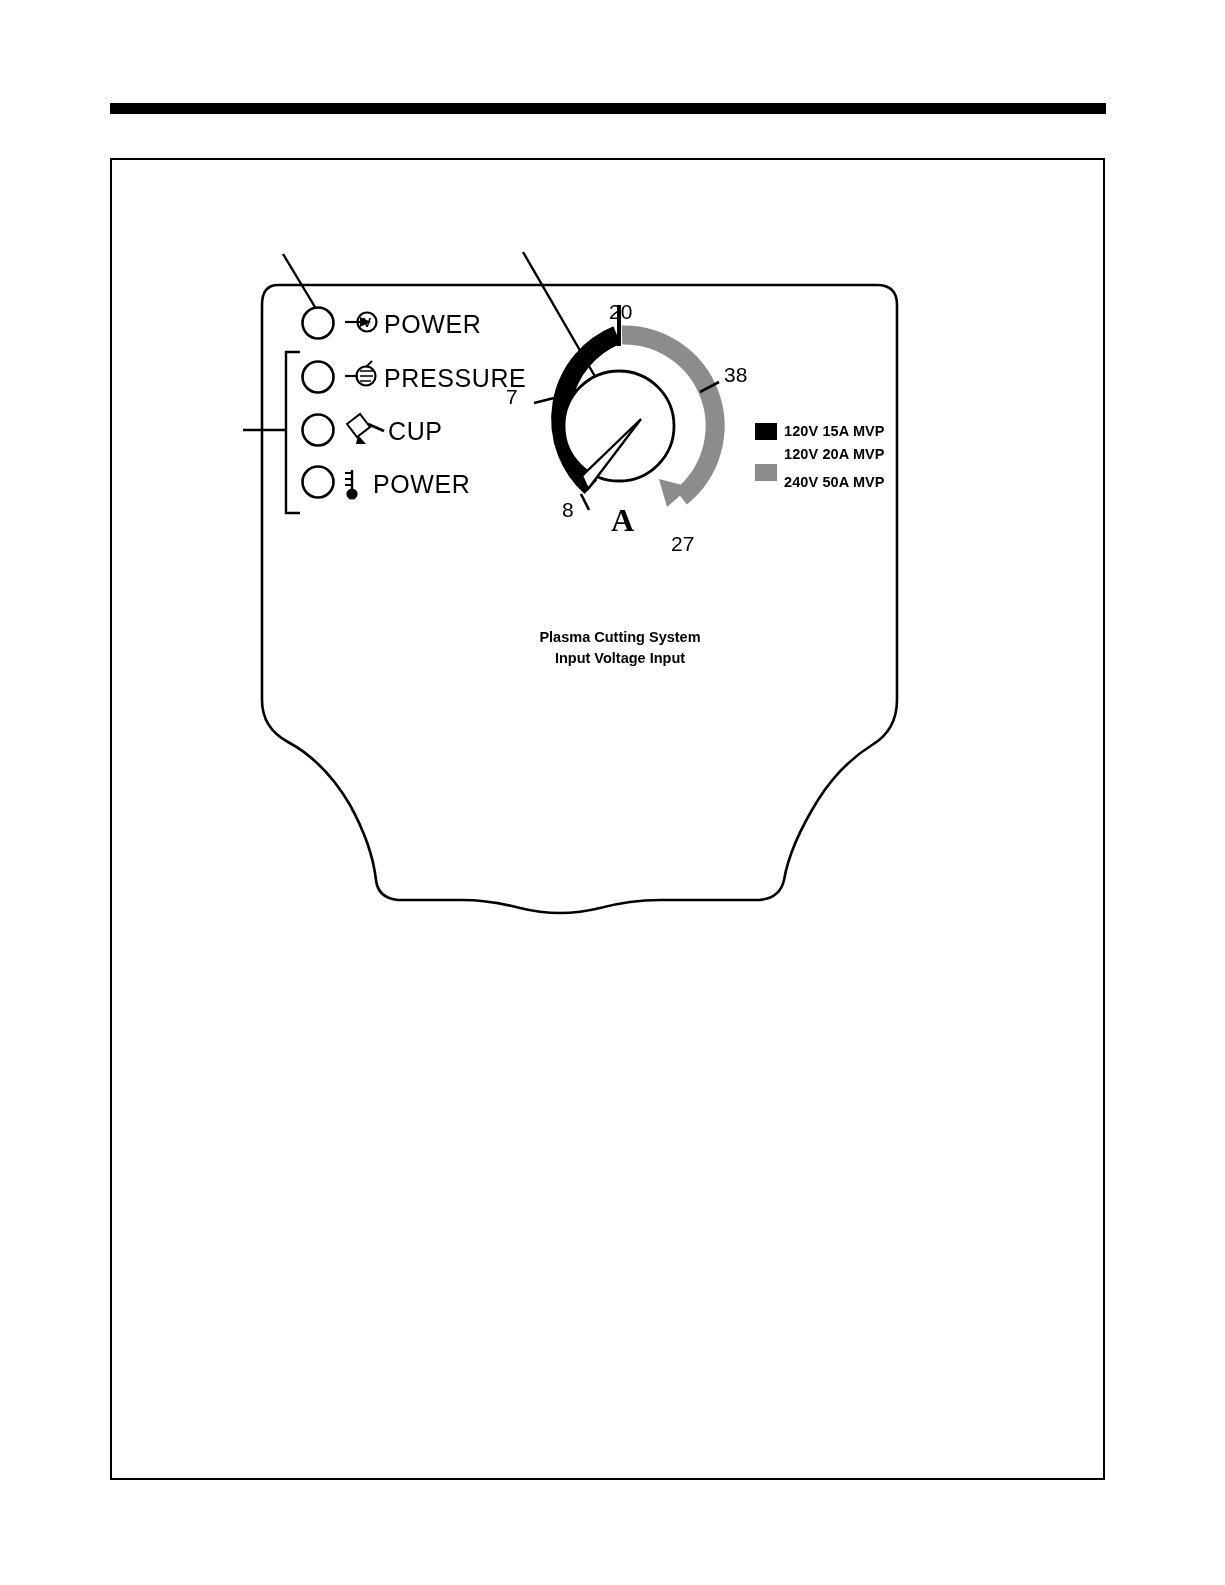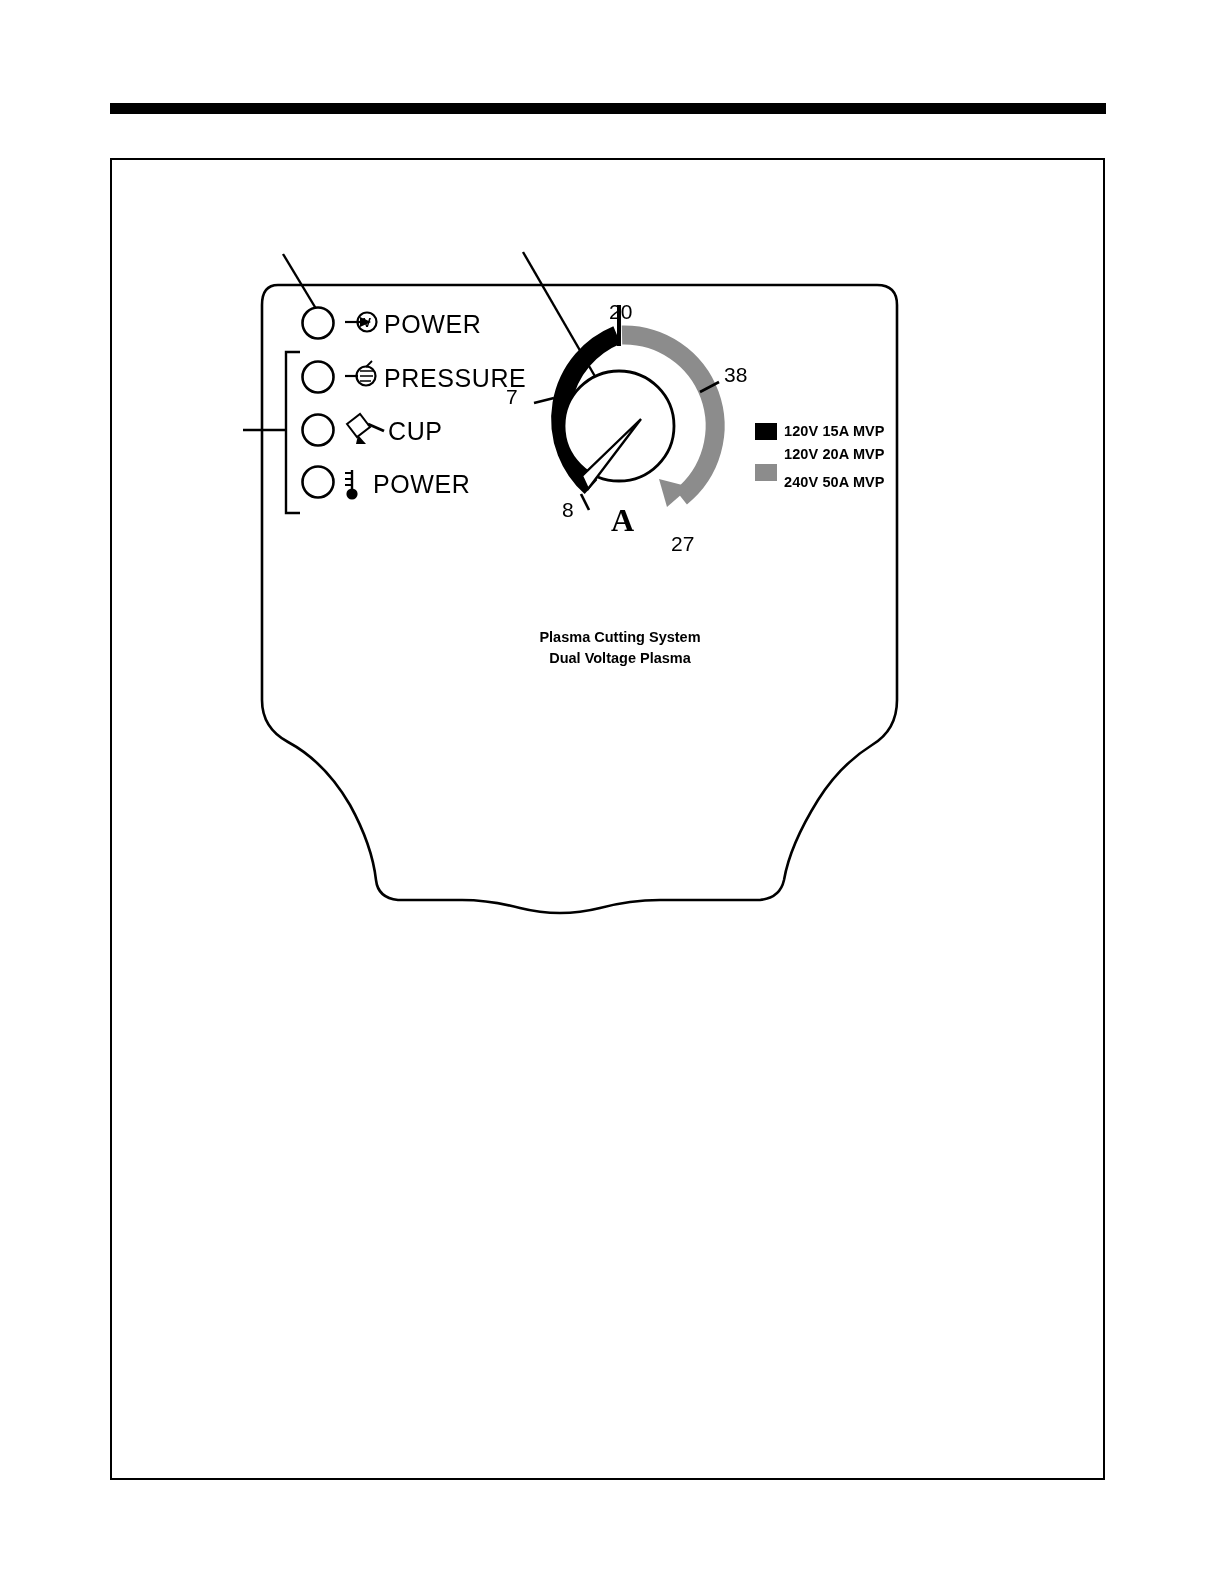--- a/index.html
+++ b/index.html
@@ -192,16 +192,16 @@
 
   <div class="lbl amp-letter" style="left:611px; top:502px;">A</div>
 
   <div class="swatch black" style="left:755px; top:423px;"></div>
   <div class="lbl legend-text" style="left:784px; top:423px;">120V  15A MVP</div>
 
   <div class="swatch gray" style="left:755px; top:464px;"></div>
   <div class="lbl legend-text" style="left:784px; top:446px;">120V  20A MVP</div>
   <div class="lbl legend-text" style="left:784px; top:474px;">240V  50A MVP</div>
 
-  <div class="panel-title" style="left:460px; top:650px; width:320px;">Dual Voltage Plasma</div>
+  <div class="panel-title" style="left:460px; top:650px; width:320px;">Input Voltage Input</div>
   <div class="panel-title" style="left:460px; top:629px; width:320px;">Plasma Cutting System</div>
 
 </div>
 
 </body></html>

